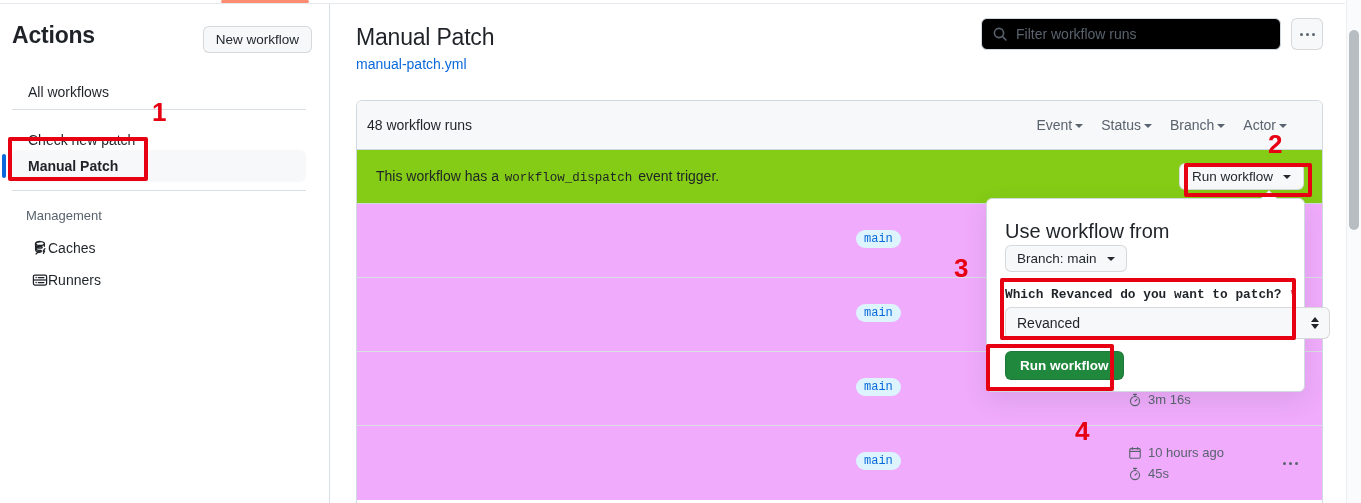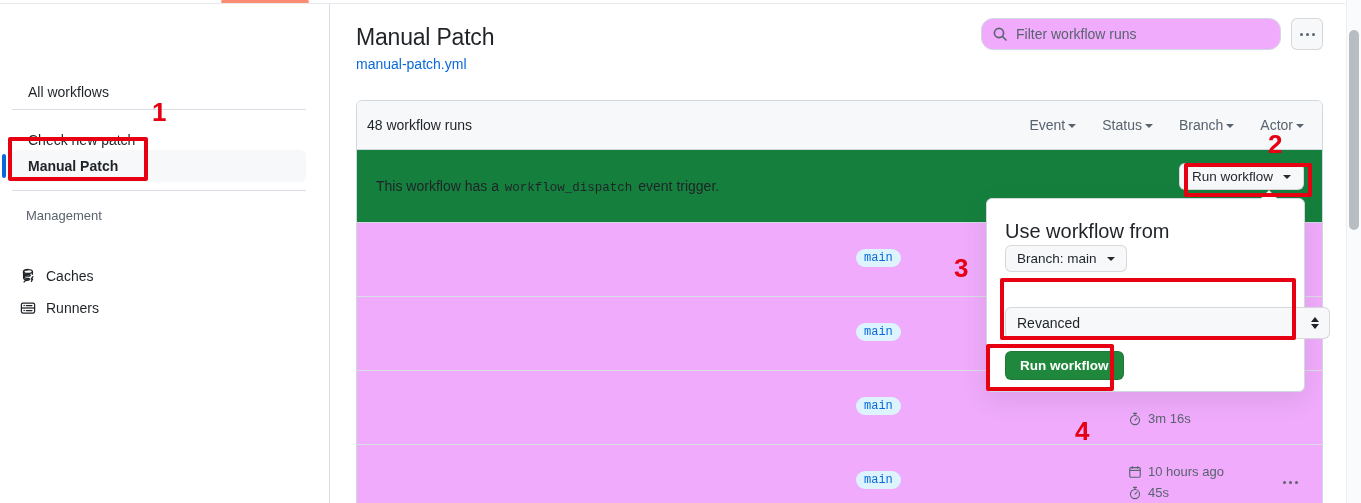--- a/index.html
+++ b/index.html
@@ -63,43 +63,43 @@
   .nav-divider {
     position:absolute; left:12px; width:294px; height:1px; background:#d8dee4;
   }
   .nav-divider.d1 { top: 105px; }
   .nav-divider.d2 { top: 186px; }
   .mgmt-label {
     position:absolute; left:26px; top:204px;
     font-size: 13px; color:#59636e; font-weight:400;
   }
   .nav-icon-item {
-    position:absolute; left:4px; width:294px; height:30px;
-    display:flex; align-items:center; gap:10px;
+    position:absolute; left:16px; width:294px; height:30px;
+    display:flex; align-items:center; gap:0;
     padding-left:16px; font-size:14px; color:#1f2328;
-    border-radius:6px; cursor:pointer;margin-top:28px;
+    border-radius:6px; cursor:pointer;
   }
   .nav-icon-item.caches { top:229px; }
   .nav-icon-item.runners { top:261px; }
   .ico { width:16px; height:16px; display:inline-block; flex:0 0 16px; color:#1f2328; }
   .ico svg { display:block; }
 
   
   .main { position:absolute; left:331px; top:4px; width:1014px; height:499px; background:#fff; }
   .wf-title {
     position:absolute; left:25px; top:20px;
     font-size:23px; font-weight:400; color:#1f2328; letter-spacing:-0.2px;
   }
   .wf-file {
     position:absolute; left:25px; top:52px;
     font-size:14px; color:#0969da; cursor:pointer;
   }
   .search-box {
     position:absolute; left:650px; top:14px; width:300px; height:32px;
-    background:#f0abfc; border:1px solid #d1d9e0; border-radius:12px;
+    background:#000000; border:1px solid #d1d9e0; border-radius:6px;
     display:flex; align-items:center; gap:8px; padding:0 10px;
     cursor:text;
   }
   .search-box .ph { font-size:14px; color:#59636e; }
   .kebab-btn {
     position:absolute; left:960px; top:14px; width:32px; height:32px;
     background:#f6f8fa; border:1px solid rgba(31,35,40,0.15); border-radius:6px;
     display:flex; align-items:center; justify-content:center; cursor:pointer;
   }
   .dots { display:flex; gap:3px; }
@@ -108,28 +108,28 @@
   
   .runs-panel {
     position:absolute; left:25px; top:96px; width:967px; height:420px;
     border:1px solid #d1d9e0; border-radius:6px; background:#fff; overflow:hidden;
   }
   .runs-header {
     position:relative; height:49px; background:#f6f8fa;
     border-bottom:1px solid #d1d9e0; display:flex; align-items:center;
   }
   .runs-count { position:absolute; left:10px; font-size:14px; color:#1f2328; }
-  .filters { position:absolute; right:18px; display:flex; gap:26px; }
+  .filters { position:absolute; right:35px; display:flex; gap:18px; }
   .filter { font-size:14px; color:#59636e; cursor:pointer; white-space:nowrap; }
   .caret { display:inline-block; margin-left:3px; border-left:4px solid transparent;
            border-right:4px solid transparent; border-top:4px solid #59636e;
            vertical-align:2px; }
 
   .dispatch-banner {
-    position:relative; height:73px; background:#15803d;
+    position:relative; height:54px; background:#84cc16;
     border-bottom:1px solid #d1d9e0; display:flex; align-items:center;padding-left:28px;
   }
   .dispatch-text { position:absolute; left:19px; font-size:14px; color:#1f2328; }
   .dispatch-text code {
     font-family:"Liberation Mono", monospace; font-size:12.5px; background:transparent;
     padding:0 2px; color:#1f2328;
   }
   .run-wf-btn {
     position:absolute; right:18px; top:13px;
     padding:5px 12px; font-size:13.5px; color:#24292f;
@@ -237,20 +237,24 @@
 </style>
 </head>
 <body>
 
 <div class="page">
 
   <div class="tab-underline"></div>
   <div class="top-hairline"></div>
 
   <div class="sidebar">
+    <div class="sidebar-head">
+      <div class="sidebar-title">Actions</div>
+      <button class="new-workflow-btn">New workflow</button>
+    </div>
 
     <div class="nav-item all">
       <span>All workflows</span>
     </div>
 
     <div class="nav-divider d1"></div>
 
     <div class="nav-item check">
       <span>Check new patch</span>
     </div>
@@ -400,20 +404,24 @@
 
     </div>
   </div>
 
   <div class="popover">
     <div class="pop-label">Use workflow from</div>
     <button class="branch-select">
       <span>Branch: main</span>
       <span class="caret" style="border-top-color:#24292f;"></span>
     </button>
+    <div class="input-label">
+      <span>Which Revanced do you want to patch?</span>
+      <span class="req">*</span>
+    </div>
     <div class="sel-field">
       <span>Revanced</span>
       <span class="stepper">
           <span class="up"></span>
           <span class="dn"></span>
         </span>
     </div>
     <button class="green-btn">Run workflow</button>
   </div>
 

